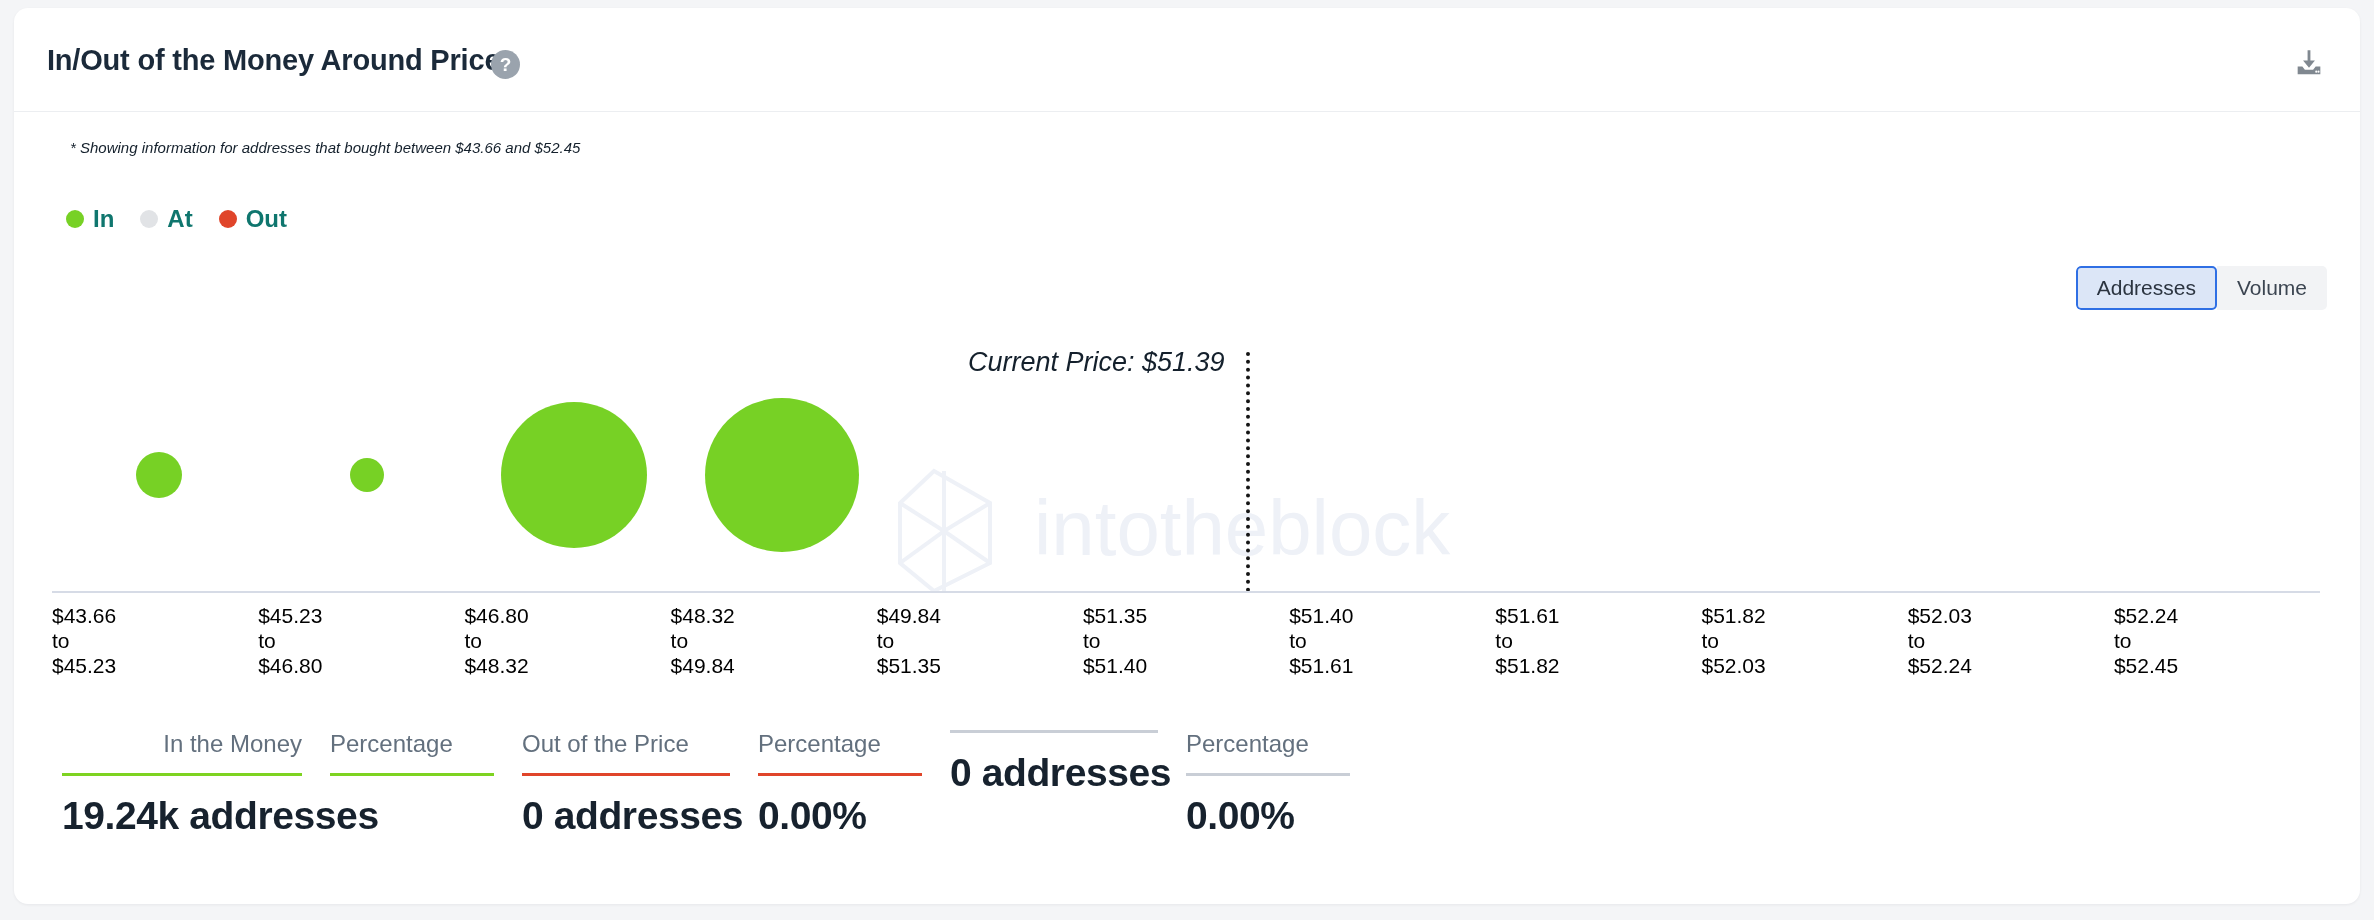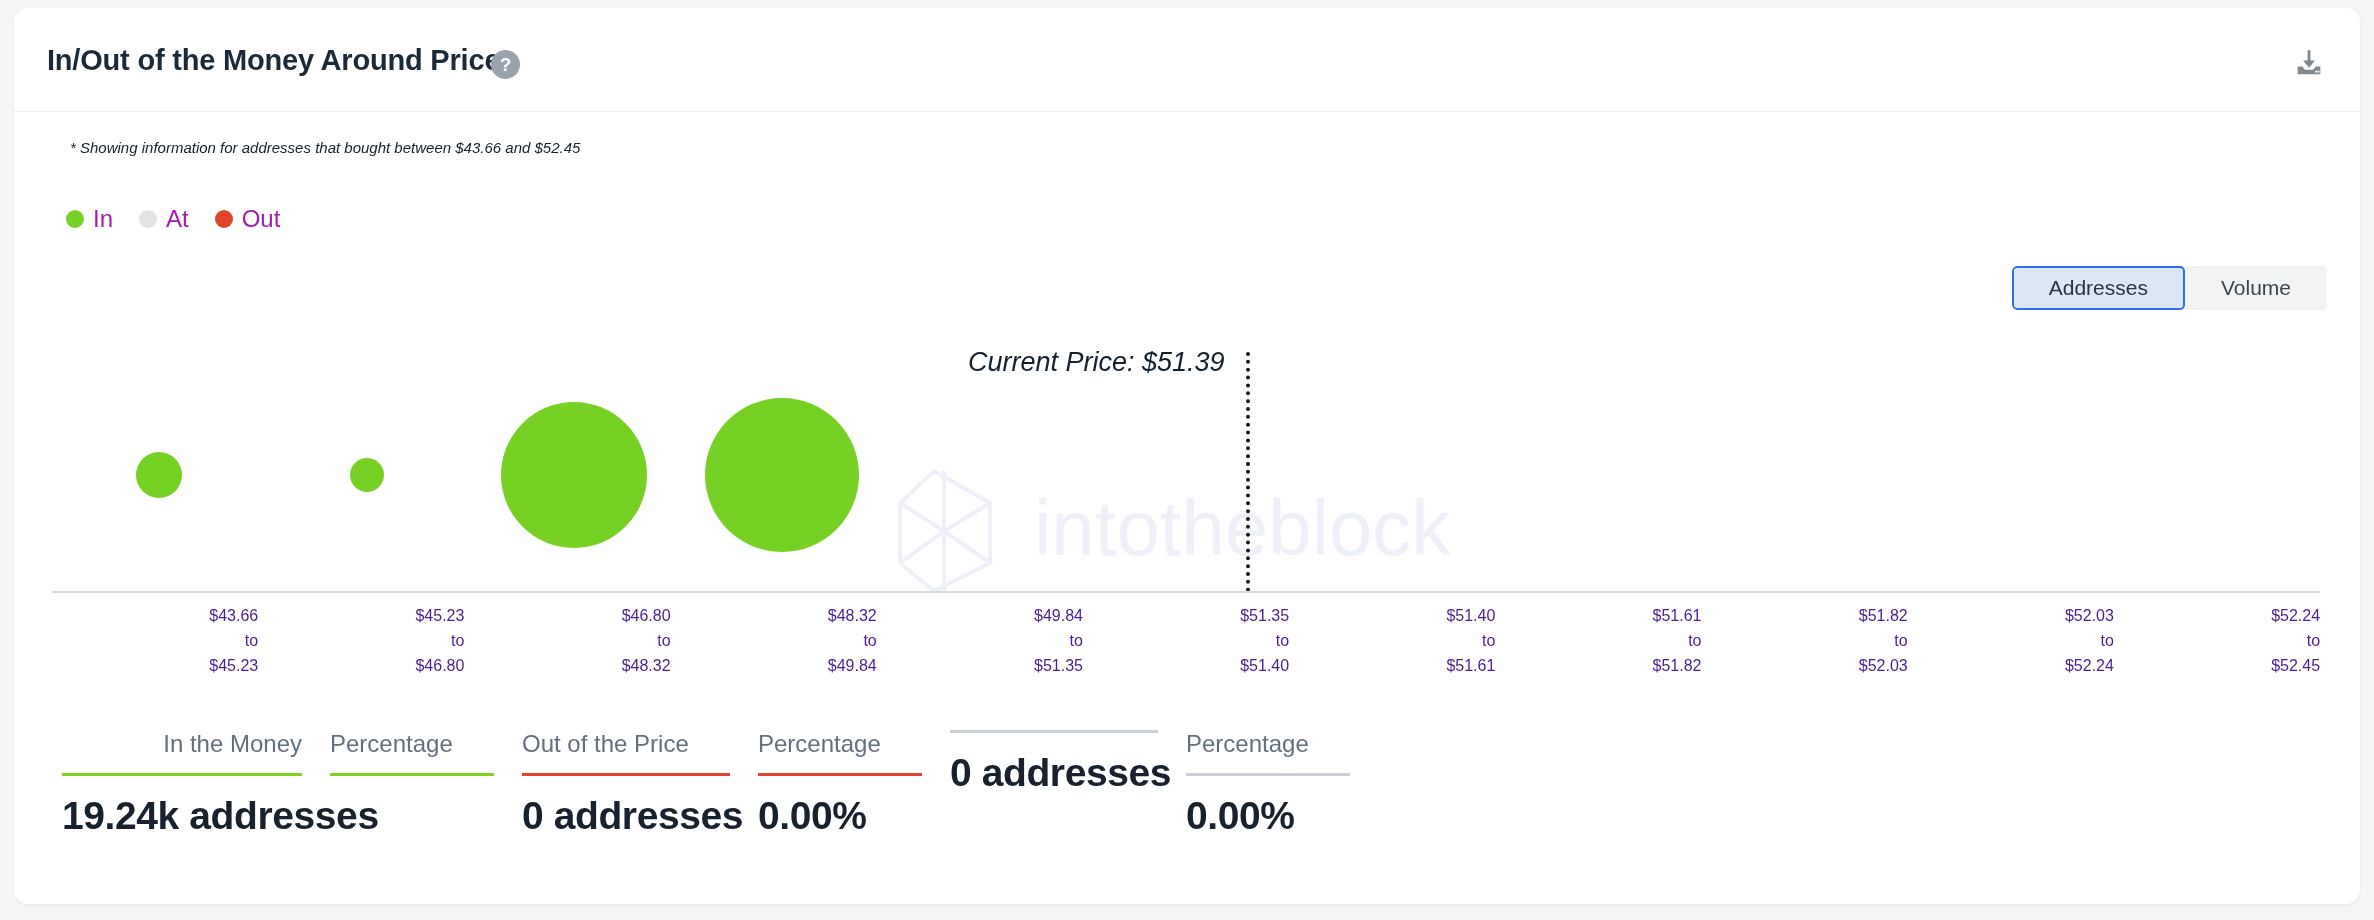--- a/index.html
+++ b/index.html
@@ -102,38 +102,38 @@
     cursor: pointer;
   }
   .legend-dot {
     width: 18px;
     height: 18px;
     border-radius: 50%;
     margin-right: 9px;
   }
   .legend-label {
     font-size: 24px;
-    color: #a21caf;
-    font-weight: 400;
+    color: #0f766e;
+    font-weight: 700;
   }
 
   
   .toggle-group {
     position: absolute;
     right: 33px;
     top: 258px;
     display: flex;
     border-radius: 5px;
     overflow: hidden;
     height: 44px;
   }
   .toggle-btn {
     font-size: 21px;
     color: #3c4551;
-    padding: 0 35px;
+    padding: 0 19px;
     display: flex;
     align-items: center;
     background: #f2f3f5;
     border: 1px solid transparent;
     box-sizing: border-box;
     cursor: pointer;
     white-space: nowrap;
   }
   .toggle-btn.active {
     background: #dce6f7;
@@ -184,24 +184,24 @@
   
   .x-labels {
     position: absolute;
     left: 38px;
     top: 595px;
     width: 2268px;
     display: flex;
   }
   .x-label {
     flex: 1 1 0;
-    text-align: right;
-    font-size: 16px;
+    text-align: left;
+    font-size: 21px;
     line-height: 25px;
-    color: #4c1d95;
+    color: #000000;
     white-space: nowrap;
   }
 
   
   .stats {
     position: absolute;
     left: 48px;
     top: 722px;
     display: flex;
     align-items: flex-start;

